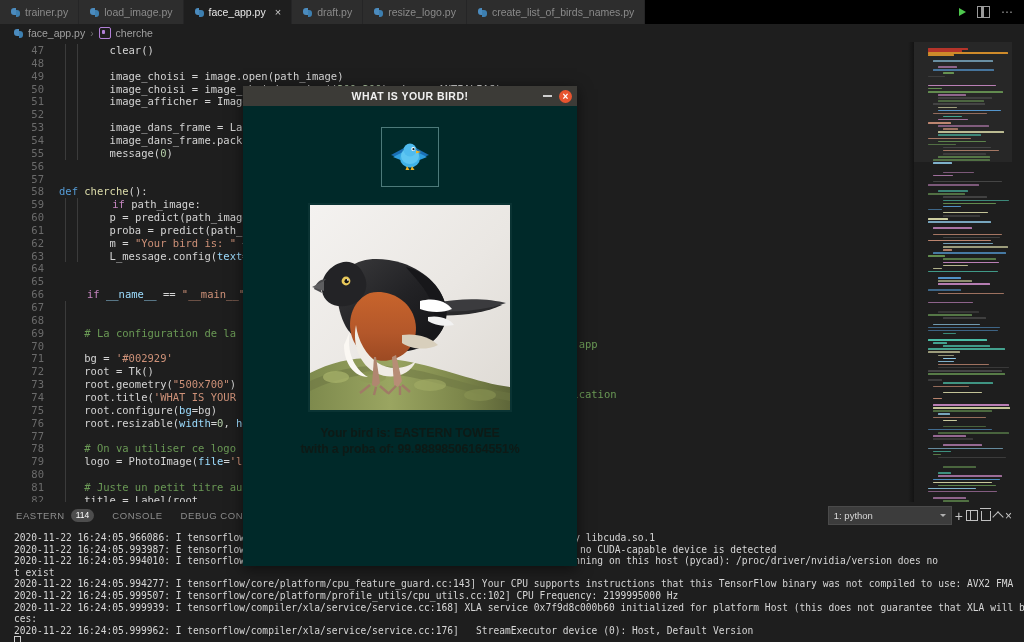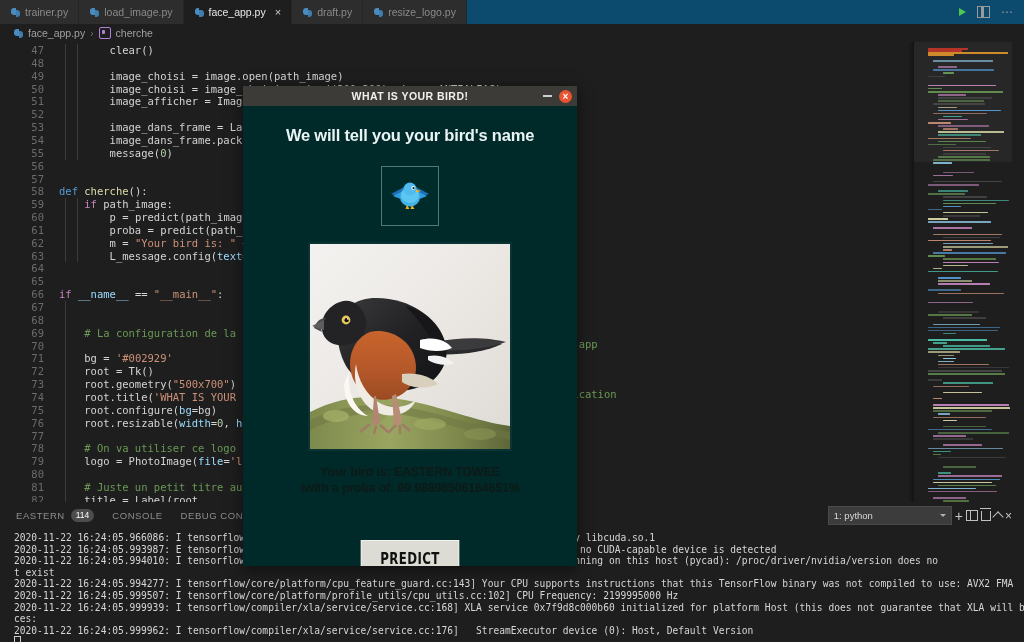--- a/index.html
+++ b/index.html
@@ -7,21 +7,21 @@
     width: 1024px; height: 642px;
     overflow: hidden;
     background: #1e1e1e;
     font-family: "Liberation Sans", sans-serif;
   }
   #root { position: relative; width: 1024px; height: 642px; overflow: hidden; background: #1e1e1e; }
 
   
   .tabbar {
     position: absolute; left: 0; top: 0; width: 1024px; height: 24px;
-    background: #0c4a6e; display: flex; align-items: stretch;
+    background: #000000; display: flex; align-items: stretch;
   }
   .tab {
     display: flex; align-items: center; gap: 5px;
     padding: 0 10px 0 11px; font-size: 10.5px; color: #8a8a8a;
     background: #2d2d2d; border-right: 1px solid #252526;
     white-space: nowrap; position: relative;
   }
   .tab.active { background: #1e1e1e; color: #e8e8e8; }
   .tab.active::before {
     content: ""; position: absolute; left: 0; right: 0; top: 0; height: 1px; background: #1e1e1e;
@@ -62,21 +62,21 @@
     background: #1e1e1e; overflow: hidden;
   }
   .code {
     position: absolute; left: 0; top: 0;
     font-family: "DejaVu Sans Mono", monospace;
     font-size: 10.5px; line-height: 12.85px; white-space: pre;
   }
   .ln { position: absolute; left: 0; width: 44px; text-align: right; color: #6b6b6b; }
   .ltext { position: absolute; left: 59px; color: #d4d4d4; }
   .indent-guide { position: absolute; width: 1px; background: #3b3b3b; }
-  .kw { color: #569cd6; }  .kw2 { color: #c586c0; }
+  .kw { color: #569cd6; }  .kw2 { color: #c586c0; margin-left: 28px; }
   .fn { color: #dcdcaa; }  .str { color: #ce9178; }
   .num { color: #b5cea8; } .cmt { color: #6a9955; }
   .var { color: #9cdcfe; }
   .op  { color: #d4d4d4; }
 
   
   .minimap { position: absolute; right: 0; top: 0; width: 98px; height: 460px; background: #1e1e1e; overflow: hidden; }
   .mm-line { position: absolute; height: 1.6px; border-radius: 0.5px; }
   .mm-slider { position: absolute; left: 0; right: 0; top: 0; height: 120px; background: rgba(255,255,255,0.045); }
   .scrollbar-shadow { position: absolute; right: 98px; top: 0; width: 6px; height: 460px;
@@ -173,20 +173,24 @@
       <span>face_app.py</span>
       <span class="tabclose">×</span>
     </div>
     <div class="tab">
       <span class="pyicon"></span>
       <span>draft.py</span>
     </div>
     <div class="tab">
       <span class="pyicon"></span>
       <span>resize_logo.py</span>
+    </div>
+    <div class="tab">
+      <span class="pyicon"></span>
+      <span>create_list_of_birds_names.py</span>
     </div>
     <div class="tabbar-right">
       <span class="icon-run"></span>
       <span class="icon-split"></span>
       <span class="icon-dots">⋯</span>
     </div>
   </div>
 
   <div class="breadcrumb">
     <span class="pyicon"></span>
@@ -360,21 +364,20 @@
 
   <div class="dialog">
     <div class="dlg-title">
       <span class="dlg-title-text">WHAT IS YOUR BIRD!</span>
       <div class="dlg-btns">
         <span class="dlg-min"></span>
         <span class="dlg-close">×</span>
       </div>
     </div>
     <div class="dlg-body">
-      <div class="dlg-h1">We will tell you your bird's name</div>
 
       <div class="logo-box">
         <svg width="44" height="40" viewBox="0 0 44 40">
           <path d="M3 18 L16 11 L14 22 Z" fill="#1a6fb5"></path>
           <path d="M41 18 L28 11 L30 22 Z" fill="#1a6fb5"></path>
           <path d="M5 20 L17 14 L15 24 Z" fill="#2f9ede"></path>
           <path d="M39 20 L27 14 L29 24 Z" fill="#2f9ede"></path>
           <ellipse cx="22" cy="21" rx="10" ry="9.5" fill="#3fb2e8"></ellipse>
           <ellipse cx="22" cy="19" rx="9" ry="8" fill="#5ec6f2"></ellipse>
           <circle cx="22" cy="13" r="6.5" fill="#4fbbee"></circle>
@@ -439,19 +442,16 @@
           <path d="M60 180 L50 188 M66 182 L64 190 M70 181 L78 188" stroke="#a07b66" stroke-width="2.4" fill="none"></path>
           <path d="M86 181 L78 189 M90 181 L90 190 M92 180 L100 187" stroke="#a07b66" stroke-width="2.4" fill="none"></path>
         </svg>
       </div>
 
       <div class="result">
         <div>Your bird is: EASTERN TOWEE</div>
         <div>twith a proba of: 99.98898506164551%</div>
       </div>
 
-      <div class="predict-wrap">
-        <div class="predict-btn">PREDICT</div>
-      </div>
     </div>
   </div>
 
 </div>
 
 </body></html>

